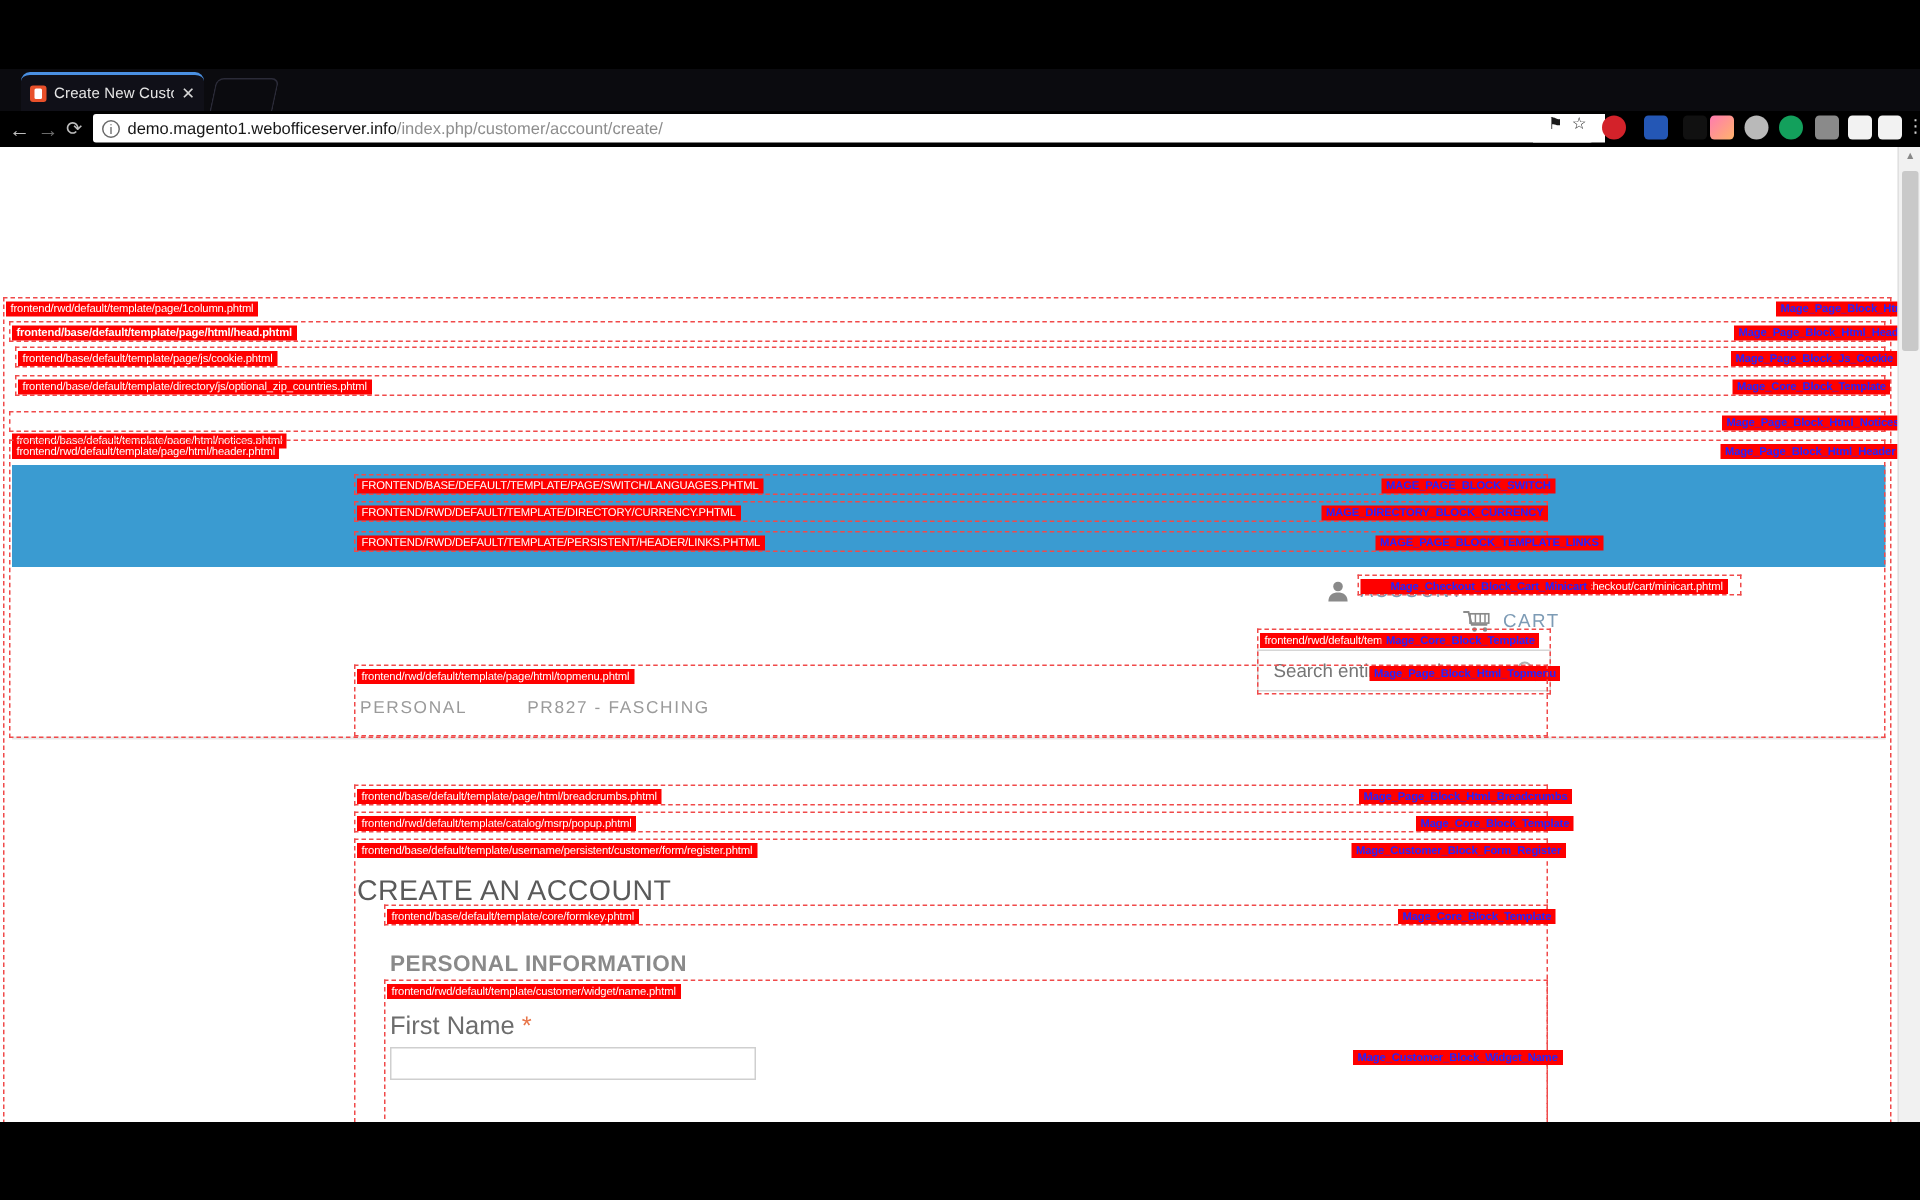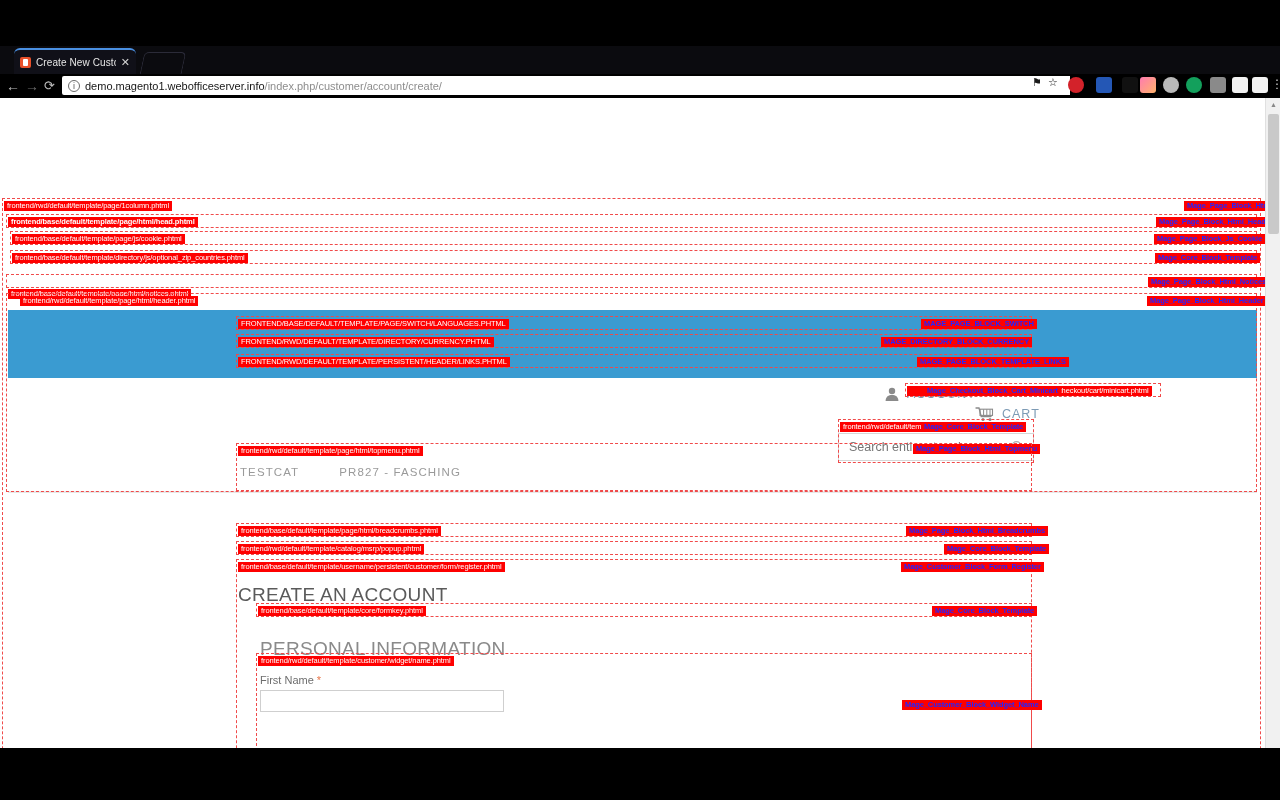--- a/index.html
+++ b/index.html
@@ -189,25 +189,25 @@
   }
 
   #content-divider { position: absolute; left: 8px; top: 394px; width: 1249px; height: 1px; background: #e8e8e8; }
 
   #h1-create {
     position: absolute; left: 238px; top: 473px;
     font-size: 19px; color: #5a5a5a; letter-spacing: .3px; font-weight: normal;
   }
   #h2-personal {
     position: absolute; left: 260px; top: 524px;
-    font-size: 19px; color: #8a8a8a; letter-spacing: .3px; font-weight: normal;
+    font-size: 15px; color: #8a8a8a; letter-spacing: .3px; font-weight: bold;
   }
 
   .field { position: absolute; }
-  .field-label { font-size: 11px; color: #6d6d6d; display: block; margin-bottom: 4px; }
+  .field-label { font-size: 17px; color: #6d6d6d; display: block; margin-bottom: 4px; }
   .req { color: #e8764a; }
   .field-input {
     width: 244px; height: 22px;
     border: 1px solid #cfcfcf; background: #fff;
     font-size: 11px; padding: 0 6px;
     font-family: "Liberation Sans", sans-serif;
     outline: none;
   }
   #f-first  { left: 260px; top: 576px; }
   #f-middle { left: 260px; top: 610px; }
@@ -289,21 +289,21 @@
 
     <div id="search-wrap">
       <input id="search-input" type="text" placeholder="Search entire store here..." style="">
       <svg id="search-icon-btn" width="15" height="15" viewBox="0 0 15 15">
         <circle cx="6.5" cy="6" r="4.3" stroke="#b0b0b0" stroke-width="1.3" fill="none"></circle>
         <line x1="9.8" y1="9.4" x2="13.4" y2="13.4" stroke="#b0b0b0" stroke-width="1.3" stroke-linecap="round"></line>
       </svg>
     </div>
 
     <nav id="topnav">
-      <span>TESTCAT</span>
+      <span>PERSONAL</span>
       <span>PR827 - FASCHING</span>
     </nav>
 
     <div id="content-divider"></div>
 
     <h1 id="h1-create">CREATE AN ACCOUNT</h1>
     <h2 id="h2-personal">PERSONAL INFORMATION</h2>
 
     <div class="field" id="f-first">
       <label class="field-label">
@@ -326,21 +326,21 @@
         <div class="anno-box" style="left: 10px; top: 133px; width: 1247px; height: 14px;"></div>
         <div class="tpl-label" style="left: 12px; top: 136px;">frontend/base/default/template/page/js/cookie.phtml</div>
         <div class="blk-label" style="left: 1154px; top: 136px;">Mage_Page_Block_Js_Cookie</div>
         <div class="anno-box" style="left: 10px; top: 152px; width: 1247px; height: 14px;"></div>
         <div class="tpl-label" style="left: 12px; top: 155px;">frontend/base/default/template/directory/js/optional_zip_countries.phtml</div>
         <div class="blk-label" style="left: 1155px; top: 155px;">Mage_Core_Block_Template</div>
         <div class="anno-box" style="left: 6px; top: 176px; width: 1251px; height: 14px;"></div>
         <div class="tpl-label" style="left: 8px; top: 179px; margin-top: 12px;">frontend/base/default/template/page/html/notices.phtml</div>
         <div class="blk-label" style="left: 1148px; top: 179px;">Mage_Page_Block_Html_Notices</div>
         <div class="anno-box" style="left: 6px; top: 195px; width: 1251px; height: 199px;"></div>
-        <div class="tpl-label" style="left: 20px; top: 198px;">frontend/rwd/default/template/page/html/header.phtml</div>
+        <div class="tpl-label" style="left: 8px; top: 198px;">frontend/rwd/default/template/page/html/header.phtml</div>
         <div class="blk-label" style="left: 1147px; top: 198px;">Mage_Page_Block_Html_Header</div>
         <div class="anno-box" style="left: 236px; top: 218px; width: 796px; height: 14px;"></div>
         <div class="tpl-label upper" style="left: 238px; top: 221px;">frontend/base/default/template/page/switch/languages.phtml</div>
         <div class="blk-label upper" style="left: 921px; top: 221px;">Mage_Page_Block_Switch</div>
         <div class="anno-box" style="left: 236px; top: 236px; width: 796px; height: 14px;"></div>
         <div class="tpl-label upper" style="left: 238px; top: 239px;">frontend/rwd/default/template/directory/currency.phtml</div>
         <div class="blk-label upper" style="left: 881px; top: 239px;">Mage_Directory_Block_Currency</div>
         <div class="anno-box" style="left: 236px; top: 256px; width: 796px; height: 14px;"></div>
         <div class="tpl-label upper" style="left: 238px; top: 259px;">frontend/rwd/default/template/persistent/header/links.phtml</div>
         <div class="blk-label upper" style="left: 917px; top: 259px;">Mage_Page_Block_Template_Links</div>

